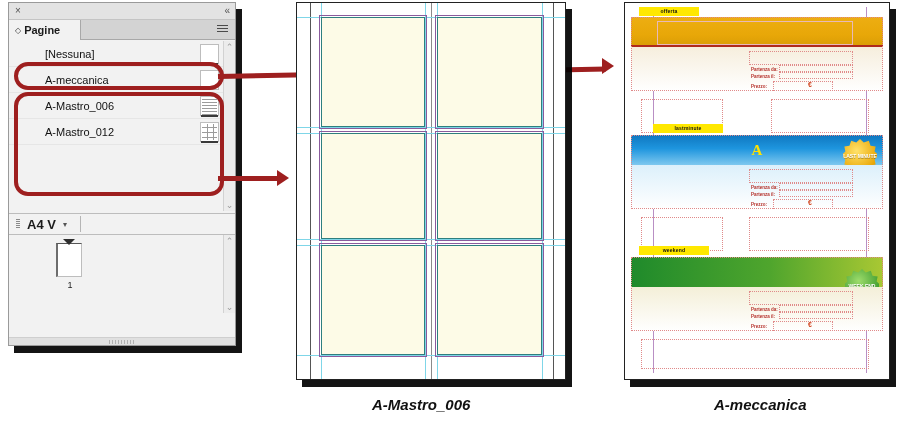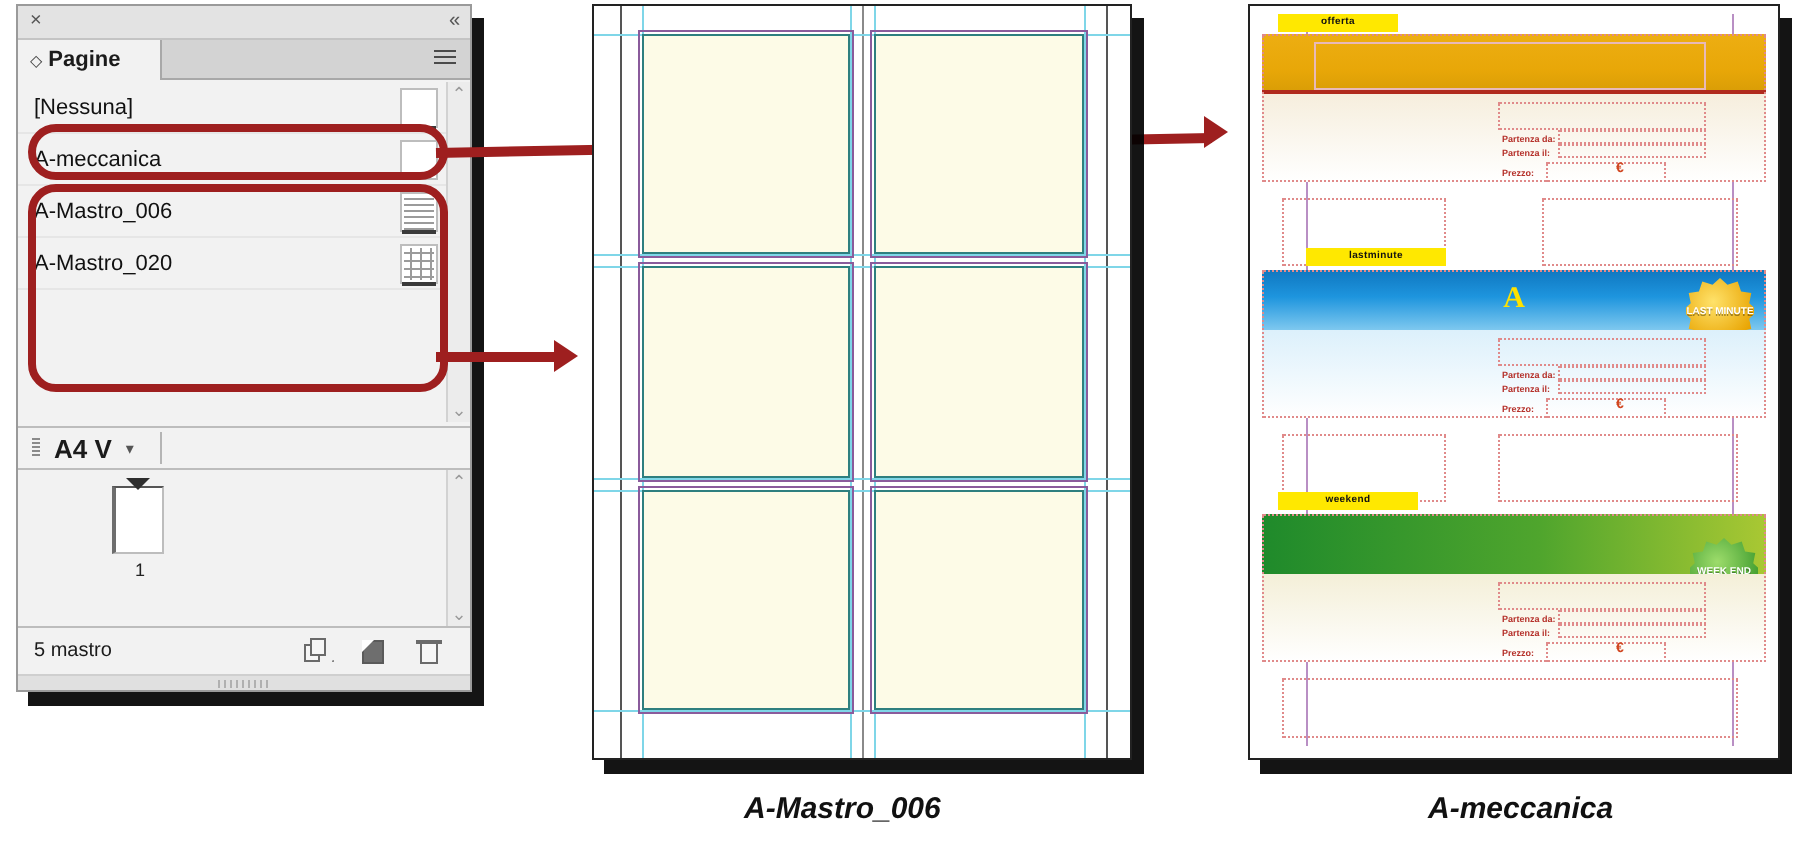--- a/index.html
+++ b/index.html
@@ -48,21 +48,21 @@
   .panel-menu i{ display:block; height:1px; background:#4a4a4a; margin-bottom:2px; }
 
   .master-list{
     position:absolute; left:0; top:38px; right:0; height:170px;
     background:#f2f2f2; overflow:hidden;
   }
   .mrow{
     position:relative; height:26px; display:flex; align-items:center;
     padding-left:8px; border-bottom:1px solid #e6e6e6;
   }
-  .mrow .mname{ font-size:11px; color:#111; }
+  .mrow .mname{ font-size:11px; color:#111;margin-left:28px; }
   .mthumb{
     position:absolute; right:16px; top:3px; width:19px; height:20px;
     background:#fff; border:1px solid #bdbdbd;
   }
   .mthumb.lines{ background:#fff; }
   .mthumb .hl{ position:absolute; left:1px; right:1px; height:1px; background:#9b9b9b; }
   .mthumb .vl{ position:absolute; top:1px; bottom:1px; width:1px; background:#9b9b9b; }
   .mthumb .base{ position:absolute; left:0; right:0; bottom:-2px; height:2px; background:#3a3a3a; }
 
   .list-scrollbar{
@@ -272,34 +272,32 @@
         <i class="hl" style="top:2px"></i>
           <i class="hl" style="top:5px"></i>
           <i class="hl" style="top:8px"></i>
         <i class="hl" style="top:11px"></i>
           <i class="hl" style="top:14px"></i>
           <i class="hl" style="top:17px"></i>
         <i class="base"></i>
       </span>
     </div>
 
-
     <div class="mrow">
-      <span class="mname">A-Mastro_020</span>
+      <span class="mname">A-Mastro_012</span>
       <span class="mthumb lines">
-        <i class="hl" style="top:3px"></i>
-          <i class="hl" style="top:7px"></i>
-        <i class="hl" style="top:11px"></i>
-          <i class="hl" style="top:15px"></i>
-        <i class="vl" style="left:4px"></i>
-          <i class="vl" style="left:9px"></i>
-          <i class="vl" style="left:14px"></i>
+        <i class="hl" style="top:4px"></i>
+          <i class="hl" style="top:9px"></i>
+          <i class="hl" style="top:14px"></i>
+        <i class="vl" style="left:6px"></i>
+          <i class="vl" style="left:12px"></i>
         <i class="base"></i>
       </span>
     </div>
+
   </div>
 
   <div class="list-scrollbar">
     <div class="sb-arrow">⌃</div>
     <div class="sb-arrow bot">⌄</div>
   </div>
 
   <div class="size-row">
     <span class="grip">
         <i></i>
@@ -318,38 +316,20 @@
       <span class="pg-marker"></span>
       <div class="pg-box"></div>
       <div class="pg-num">1</div>
     </div>
   </div>
   <div class="pages-sb">
     <div class="sb-arrow">⌃</div>
     <div class="sb-arrow bot">⌄</div>
   </div>
 
-  <div class="panel-footer">
-    <span class="footer-text">5 mastro</span>
-    <span class="footer-icons">
-      <span class="fi fi-new-master">
-        <i class="s1"></i>
-          <i class="s2"></i>
-          <i class="dot">.</i>
-      </span>
-      <span class="fi fi-new-page">
-        <i class="sq"></i>
-          <i class="corner"></i>
-      </span>
-      <span class="fi fi-trash">
-        <i class="lid"></i>
-          <i class="body"></i>
-      </span>
-    </span>
-  </div>
 
   <div class="panel-resize">
     <span class="grip2"></span>
   </div>
 </div>
 
 <div class="hl-box" id="hl-meccanica"></div>
 <div class="hl-box" id="hl-group"></div>
 
 <div class="arrow-line" style="left:218px; top:74px; width:388px; transform:rotate(-1.1deg); transform-origin:left center;"></div>

